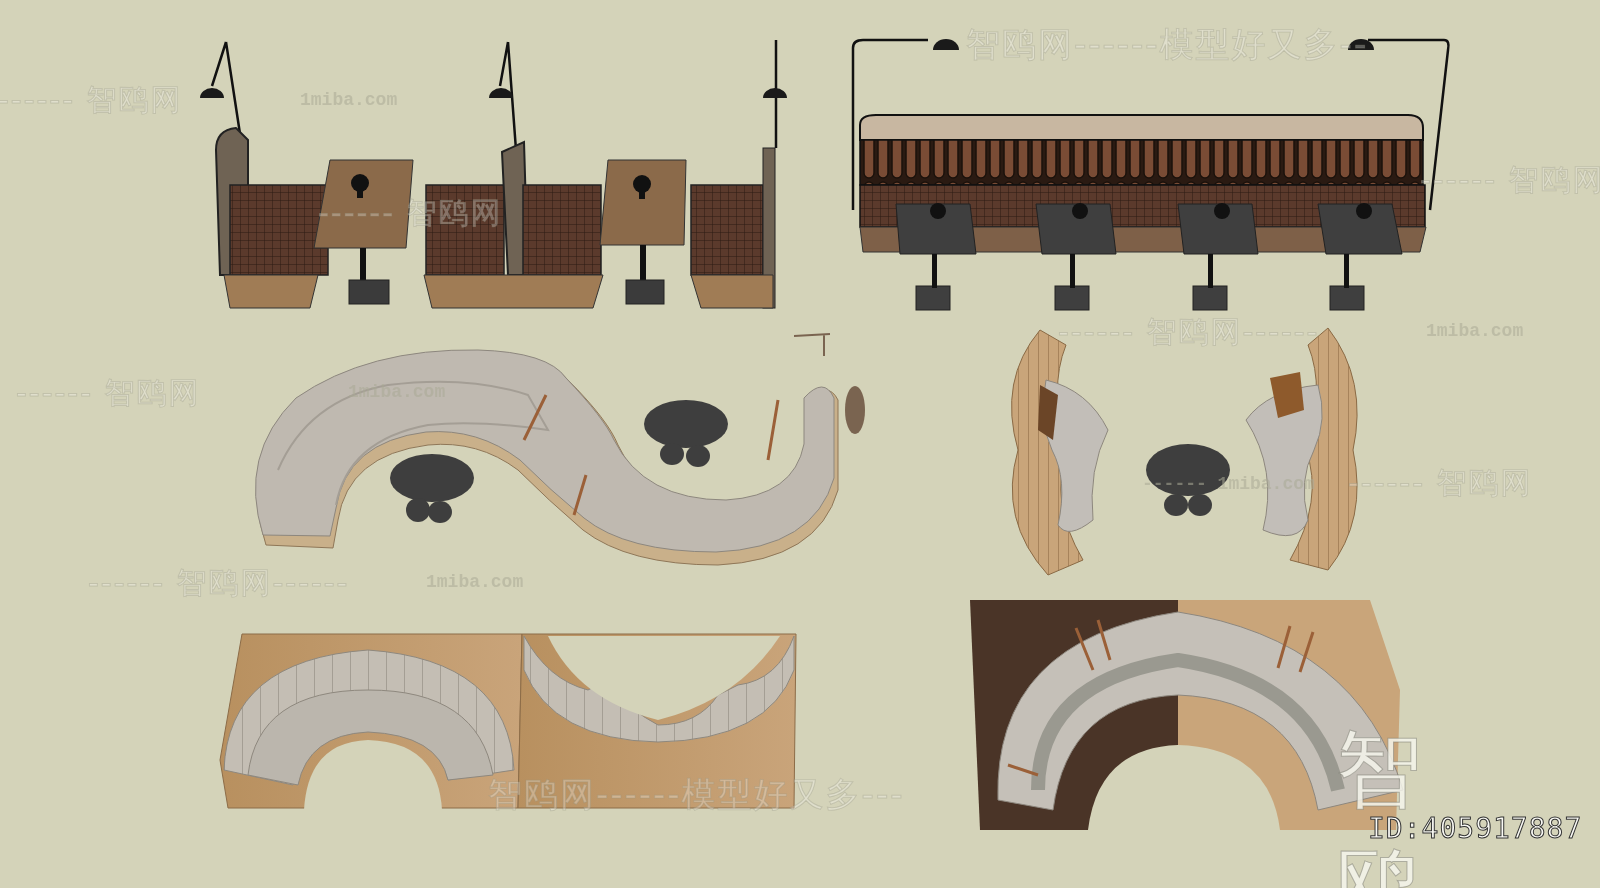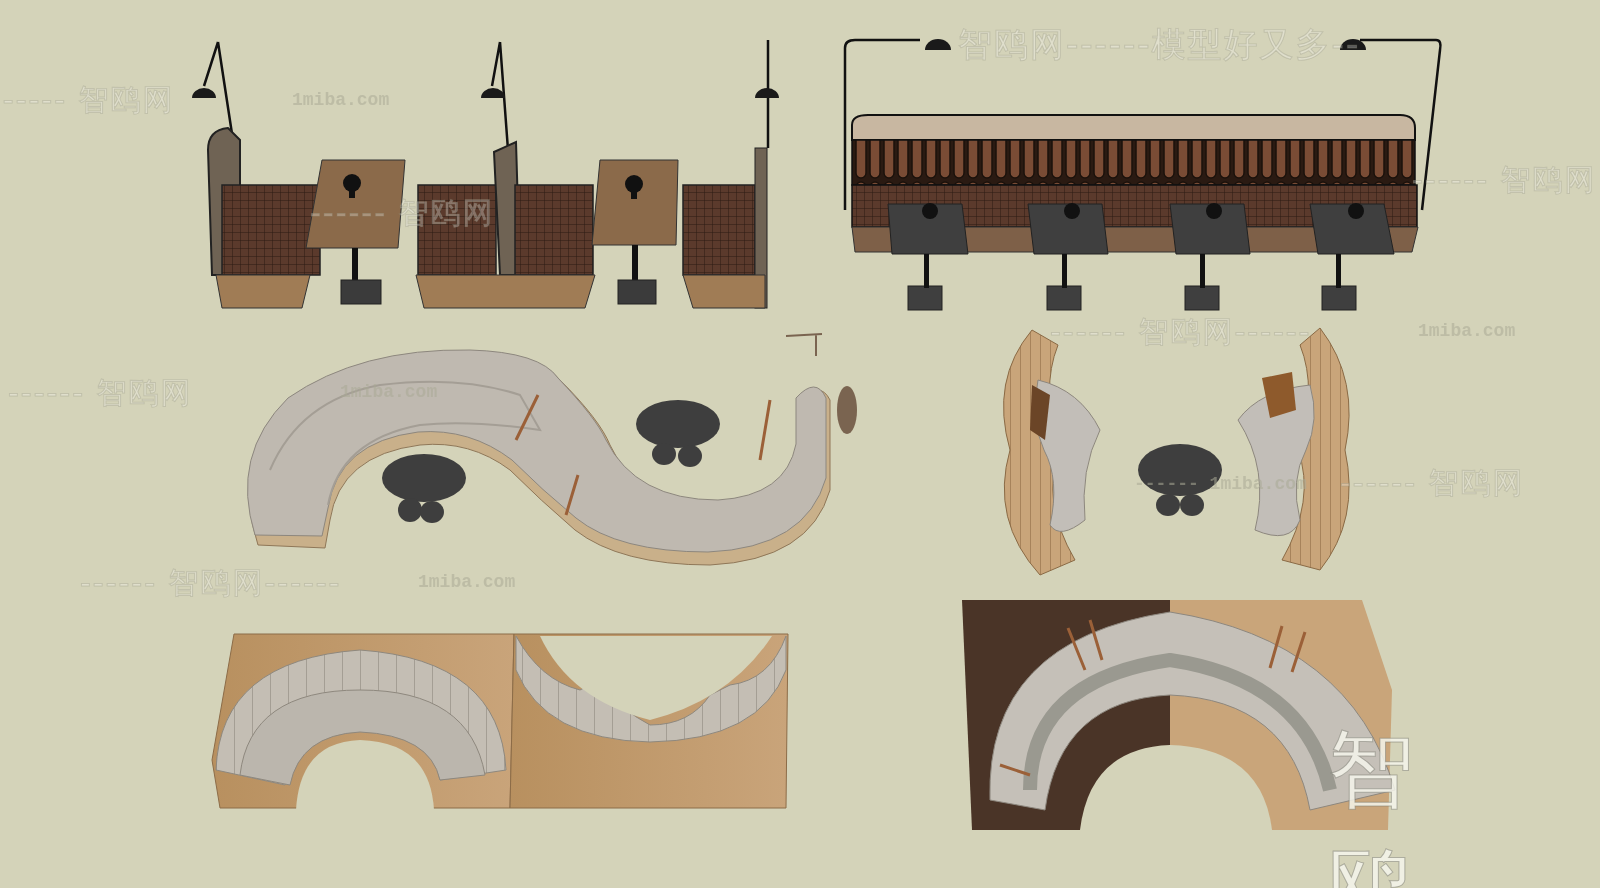--- a/index.html
+++ b/index.html
@@ -1,17 +1,17 @@
 <!DOCTYPE html>
 <html><head>
 <meta charset="utf-8">
 <style>
   html,body{margin:0;padding:0;}
   body{width:1600px;height:888px;overflow:hidden;background:#d4d3b9;font-family:"DejaVu Sans",sans-serif;position:relative;}
-  .canvas{position:absolute;left:0;top:0;width:1308px;height:888px;}
+  .canvas{position:absolute;left:8px;top:0;width:1308px;height:888px;}
   .wm{position:absolute;color:rgba(255,255,255,0.28);-webkit-text-stroke:1px rgba(150,150,130,0.35);font-size:34px;letter-spacing:2px;white-space:nowrap;pointer-events:none;}
   .wm-small{position:absolute;color:rgba(170,170,150,0.55);font-size:18px;font-family:Liberation Mono, monospace;font-weight:bold;white-space:nowrap;}
   .wm-big{position:absolute;left:1328px;top:712px;font-size:86px;color:rgba(245,245,235,0.85);-webkit-text-stroke:1px rgba(120,120,110,0.5);letter-spacing:6px;}
   .id-label{position:absolute;left:1360px;top:812px;font-family:"DejaVu Sans Mono",monospace;font-size:28px;color:#fafaf5;-webkit-text-stroke:1px #333;letter-spacing:1px;}
   svg{position:absolute;left:0;top:0;}
 </style>
 </head>
 <body>
 
 <div class="canvas">
@@ -175,15 +175,17 @@
 <div class="wm" style="left:310px;top:193px;font-size:30px;">------ 智鸥网</div>
 <div class="wm" style="left:1412px;top:160px;font-size:30px;">------ 智鸥网</div>
 <div class="wm" style="left:1050px;top:312px;font-size:30px;">------ 智鸥网------</div>
 <div class="wm-small" style="left:1418px;top:321px;">1miba.com</div>
 <div class="wm" style="left:8px;top:373px;font-size:30px;">------ 智鸥网</div>
 <div class="wm-small" style="left:340px;top:382px;">1miba.com</div>
 <div class="wm-small" style="left:1134px;top:474px;">------ 1miba.com</div>
 <div class="wm" style="left:1340px;top:463px;font-size:30px;">------ 智鸥网</div>
 <div class="wm" style="left:80px;top:563px;font-size:30px;">------ 智鸥网------</div>
 <div class="wm-small" style="left:418px;top:572px;">1miba.com</div>
+<div class="wm" style="left:480px;top:772px;">智鸥网------模型好又多---</div>
 <div class="wm-big">智鸥网</div>
+<div class="id-label">ID:405917887</div>
 
 </div>
 
 </body></html>

